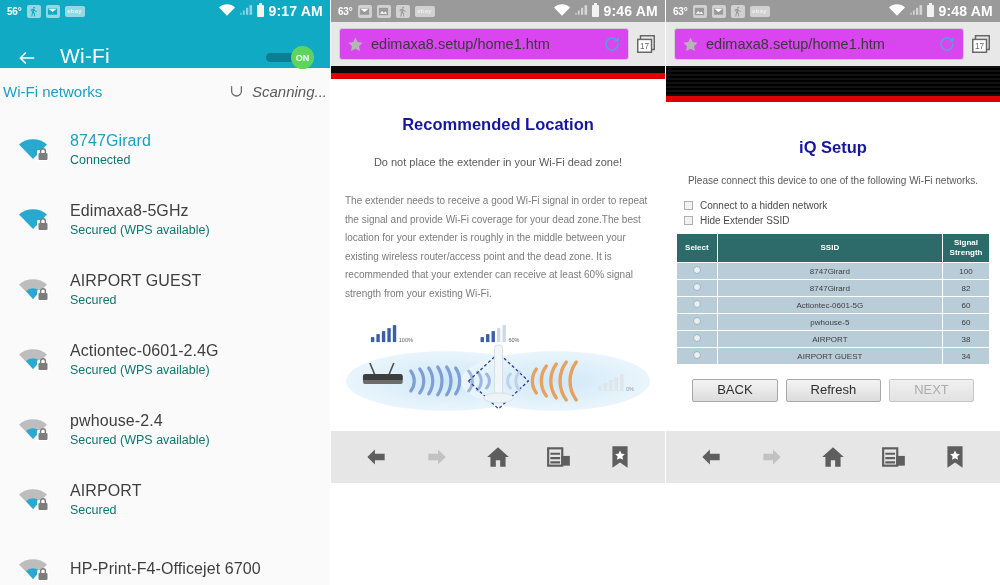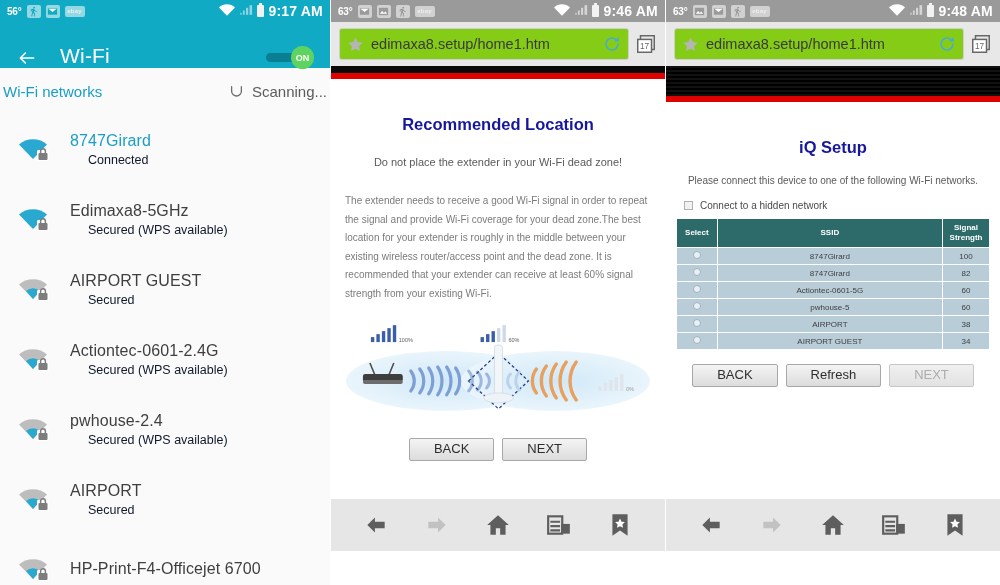--- a/index.html
+++ b/index.html
@@ -57,40 +57,40 @@
     position: absolute; right: 0; top: 0; width: 23px; height: 23px; border-radius: 50%;
     background: #5fd35f; display: flex; align-items: center; justify-content: center;
     font-size: 9px; font-weight: bold; color: #ffffff;
   }
 
   .wifi-subhead {
     height: 46px; display: flex; align-items: center; padding: 0 3px;
     background: #fafafa;
   }
   .wifi-subhead .lbl { color: #1a9fc4; font-size: 15px; }
-  .scanning { margin-left: auto; display: flex; align-items: center; gap: 8px; color: #5c5c5c; font-size: 15px; }
+  .scanning { margin-left: auto; display: flex; align-items: center; gap: 8px; color: #5c5c5c; font-size: 15px; font-style: italic; }
   .spinner { width: 15px; height: 15px; }
 
   .net-list { background: #fafafa; }
   .net-row {
     height: 70px; display: flex; align-items: center; padding: 0 16px 0 18px;
   }
   .net-icon { width: 34px; height: 28px; flex: 0 0 34px; margin-right: 18px; }
   .net-text { display: flex; flex-direction: column; gap: 3px; }
   .net-ssid { font-size: 16px; color: #3f3f3f; letter-spacing: .1px; }
   .net-ssid.connected { color: #1a9fc4; }
-  .net-state { font-size: 12.5px; color: #0f172a; margin-left: 18px; }
+  .net-state { font-size: 12.5px; color: #0f766e; }
 
   
-  .panel-browser { width: 335px; height: 551px; background: #ffffff; position: relative; overflow: hidden; border-left: 1px solid #ffffff; }
+  .panel-browser { width: 335px; height: 483px; background: #ffffff; position: relative; overflow: hidden; border-left: 1px solid #ffffff; }
   .panel-browser.p3 { width: 335px; }
 
   .urlbar { height: 44px; background: #e8e8e8; display: flex; align-items: center; padding: 0 8px; gap: 6px; }
   .urlfield {
-    flex: 1; height: 32px; background: #84cc16; border: 1px solid #cfcfcf; border-radius: 3px;
+    flex: 1; height: 32px; background: #d946ef; border: 1px solid #cfcfcf; border-radius: 3px;
     display: flex; align-items: center; padding: 0 7px; gap: 7px;
   }
   .star-icon { width: 17px; height: 17px; flex: 0 0 17px; }
   .url-text { flex: 1; font-size: 14.5px; color: #3a3a3a; white-space: nowrap; overflow: hidden; }
   .reload-icon { width: 18px; height: 18px; flex: 0 0 18px; }
   .tabs-icon { width: 22px; height: 22px; flex: 0 0 22px; text-align: right; }
 
   .banner-mid { width: 100%; }
   .banner-mid .blk { height: 7px; background: #0a0a0a; }
   .banner-mid .red { height: 6px; background: #e00000; }
@@ -579,20 +579,24 @@
     </div>
 
     <div class="page-body">
       <div class="page-h1">iQ Setup</div>
       <div class="page-sub">Please connect this device to one of the following Wi-Fi networks.</div>
 
       <div class="checks" id="checks">
           <label class="check-line">
             <span class="cbox"></span>
             <span>Connect to a hidden network</span>
+          </label>
+          <label class="check-line">
+            <span class="cbox"></span>
+            <span>Hide Extender SSID</span>
           </label>
         </div>
 
       <table class="ssid-table">
         <thead>
           <tr>
             <th class="c-select">Select</th>
             <th class="c-ssid">SSID</th>
             <th class="c-sig">Signal Strength</th>
           </tr>

